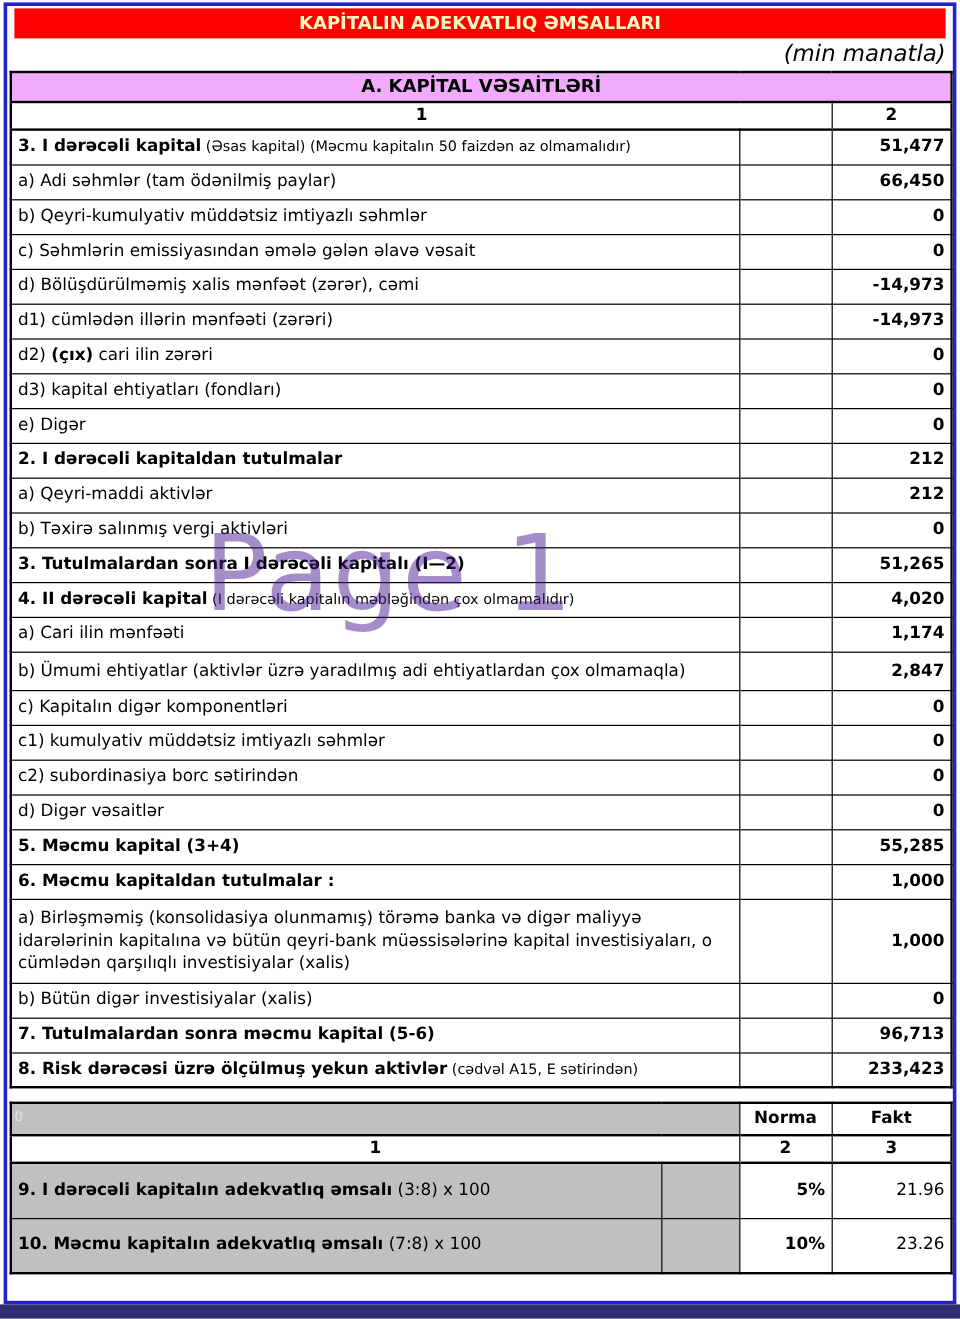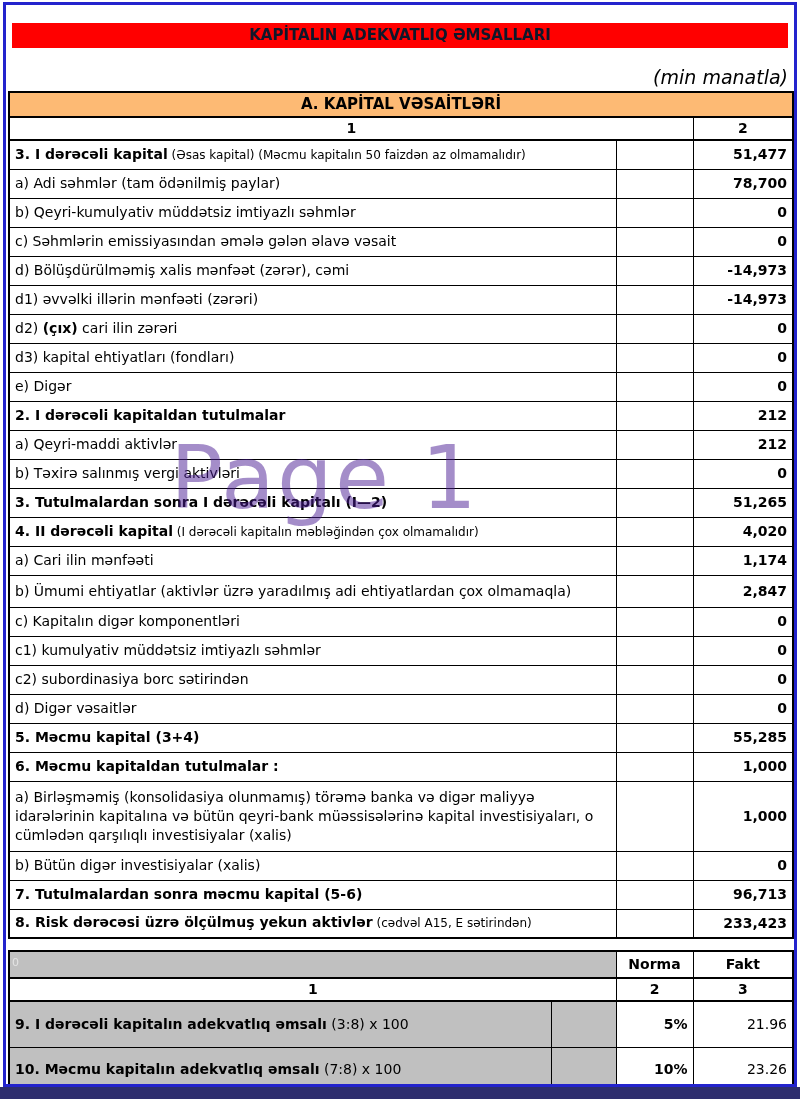--- a/index.html
+++ b/index.html
@@ -7,38 +7,38 @@
   body {
     width:800px; height:1099px; position:relative; background:#fff;
     font-family:"DejaVu Sans","Liberation Sans",sans-serif; overflow:hidden;
     color:#000;
   }
   .frame {
     position:absolute; left:3px; top:2px; width:794px; height:1085px;
     border:3px solid #2323cd; background:#fff; padding:2px 2px; overflow:hidden;
   }
   .banner {
-    background:#ff0000; color:#0f172a; font-weight:bold; text-align:center;
-    font-size:15px; height:25px; line-height:25px; margin:16px 4px;
+    background:#ff0000; color:#fef9c3; font-weight:bold; text-align:center;
+    font-size:15px; height:25px; line-height:25px; margin:0 4px;
   }
   .note {
     text-align:right; font-style:italic; font-size:19px;
     height:27px; line-height:27px; padding-right:4px;
   }
   table {
     border-collapse:collapse; width:784px; table-layout:fixed;
     border:2px solid #000; margin:0;
   }
   td {
     border:1px solid #000; font-size:14px; padding:2px 5px;
     vertical-align:middle; line-height:19px; overflow:hidden;
   }
   .t1 tr.trow { height:29px; }
   .section-head td {
-    background:#fdba74; font-weight:bold; font-size:15px; text-align:center;
+    background:#f0abfc; font-weight:bold; font-size:15px; text-align:center;
     border-bottom:2px solid #000; height:14px;
   }
   .colnums td {
     font-weight:bold; text-align:center; border-bottom:2px solid #000;
     height:23px; padding:1px;
   }
   .val { text-align:right;font-weight:bold; }
   .bld { font-weight:bold; }
   .sm { font-size:12px;margin-top:17px; }
   .nw { white-space:nowrap; }
@@ -85,39 +85,39 @@
     </tr>
 
     <tr class="trow">
       <td class="desc nw"><span class="bld">3. I dərəcəli kapital</span><span class="sm"> (Əsas kapital) (Məcmu kapitalın 50 faizdən  az olmamalıdır)</span></td>
       <td class="mid"></td>
       <td class="val">51,477</td>
     </tr>
     <tr class="trow">
       <td class="desc"><span>a) Adi səhmlər (tam ödənilmiş paylar)</span></td>
       <td class="mid"></td>
-      <td class="val">78,700</td>
+      <td class="val">66,450</td>
     </tr>
     <tr class="trow">
       <td class="desc"><span>b) Qeyri-kumulyativ müddətsiz imtiyazlı səhmlər</span></td>
       <td class="mid"></td>
       <td class="val">0</td>
     </tr>
     <tr class="trow">
       <td class="desc"><span>c) Səhmlərin emissiyasından əmələ gələn  əlavə vəsait</span></td>
       <td class="mid"></td>
       <td class="val">0</td>
     </tr>
     <tr class="trow">
       <td class="desc"><span>d)   Bölüşdürülməmiş xalis mənfəət (zərər), cəmi</span></td>
       <td class="mid"></td>
       <td class="val">-14,973</td>
     </tr>
     <tr class="trow">
-      <td class="desc"><span>d1) əvvəlki illərin mənfəəti (zərəri)</span></td>
+      <td class="desc"><span>d1) cümlədən illərin mənfəəti (zərəri)</span></td>
       <td class="mid"></td>
       <td class="val">-14,973</td>
     </tr>
     <tr class="trow">
       <td class="desc"><span>d2) </span><span class="bld">(çıx)</span><span> cari ilin zərəri</span></td>
       <td class="mid"></td>
       <td class="val">0</td>
     </tr>
     <tr class="trow">
       <td class="desc"><span>d3) kapital ehtiyatları (fondları)</span></td>

